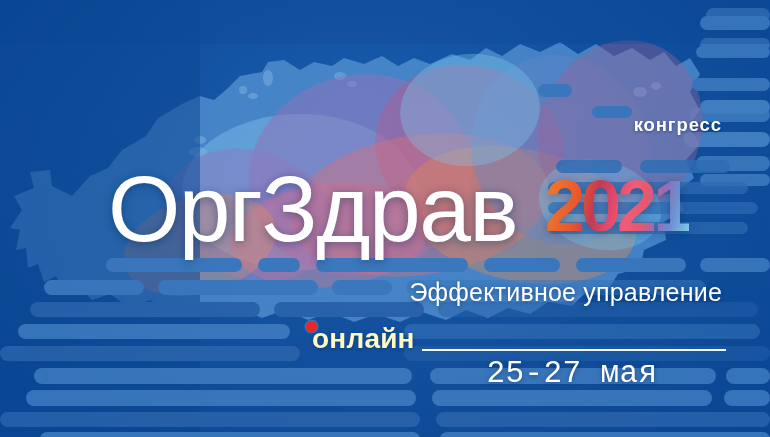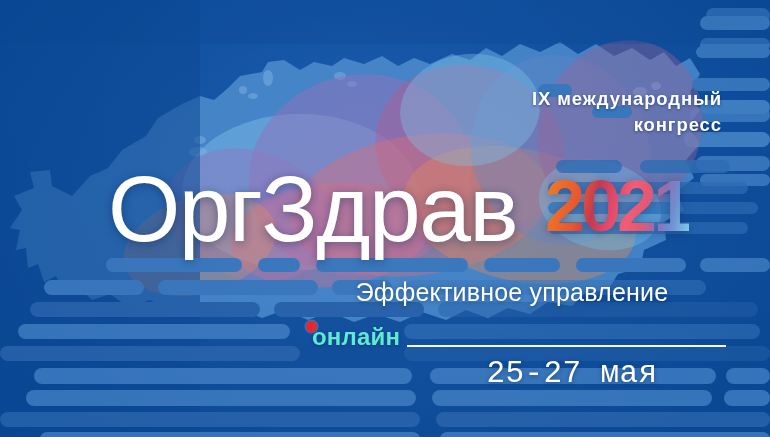--- a/index.html
+++ b/index.html
@@ -86,21 +86,21 @@
     -webkit-background-clip:text;
     background-clip:text;
     color:transparent;
     -webkit-text-fill-color:transparent;
     filter:drop-shadow(0 2px 5px rgba(5,35,80,.35));
   }
 
   .tagline {
     position:absolute; right:48px; top:277px;
     width:420px;
-    text-align:center;
+    text-align:right;
     color:#ffffff;
     font-size:25px;
     font-weight:400;
     line-height:1.26;
     letter-spacing:0.2px;
     text-shadow:0 1px 4px rgba(4,38,82,.5);
   }
 
   .online-wrap {
     position:absolute; left:306px; top:325px;
@@ -113,22 +113,22 @@
     box-shadow:0 0 0 1.5px rgba(255,255,255,.18);
   }
   .pin:after{
     content:""; position:absolute; left:3.2px; top:9px;
     width:0;height:0;
     border-left:2.4px solid transparent;
     border-right:2.4px solid transparent;
     border-top:4px solid #e8262c;
   }
   .online-txt {
-    color:#5eead4;
-    font-size:24px;
+    color:#fef9c3;
+    font-size:28px;
     font-weight:bold;
     letter-spacing:.2px;
     line-height:1;
     padding-left:6px;
     text-shadow:0 1px 3px rgba(4,38,82,.5);
   }
   .rule {
     flex:1;
     height:2px;
     background:#ffffff;
@@ -279,21 +279,21 @@
 
     <div class="bar lt" style="left:40px;  top:432px; width:380px; height:14px;"></div>
     <div class="bar lt" style="left:440px; top:432px; width:330px; height:14px;"></div>
   </div>
 
   <div class="bg-vignette"></div>
 
   <div class="text-layer">
 
     <div class="kicker">
-      <span>IX международный</span><br>
+      <br>
       <span>конгресс</span>
     </div>
 
     <div class="wordmark">ОргЗдрав</div>
 
     <div class="year">2021</div>
 
     <div class="tagline">
       <span>Эффективное управление</span><br>
     </div>

